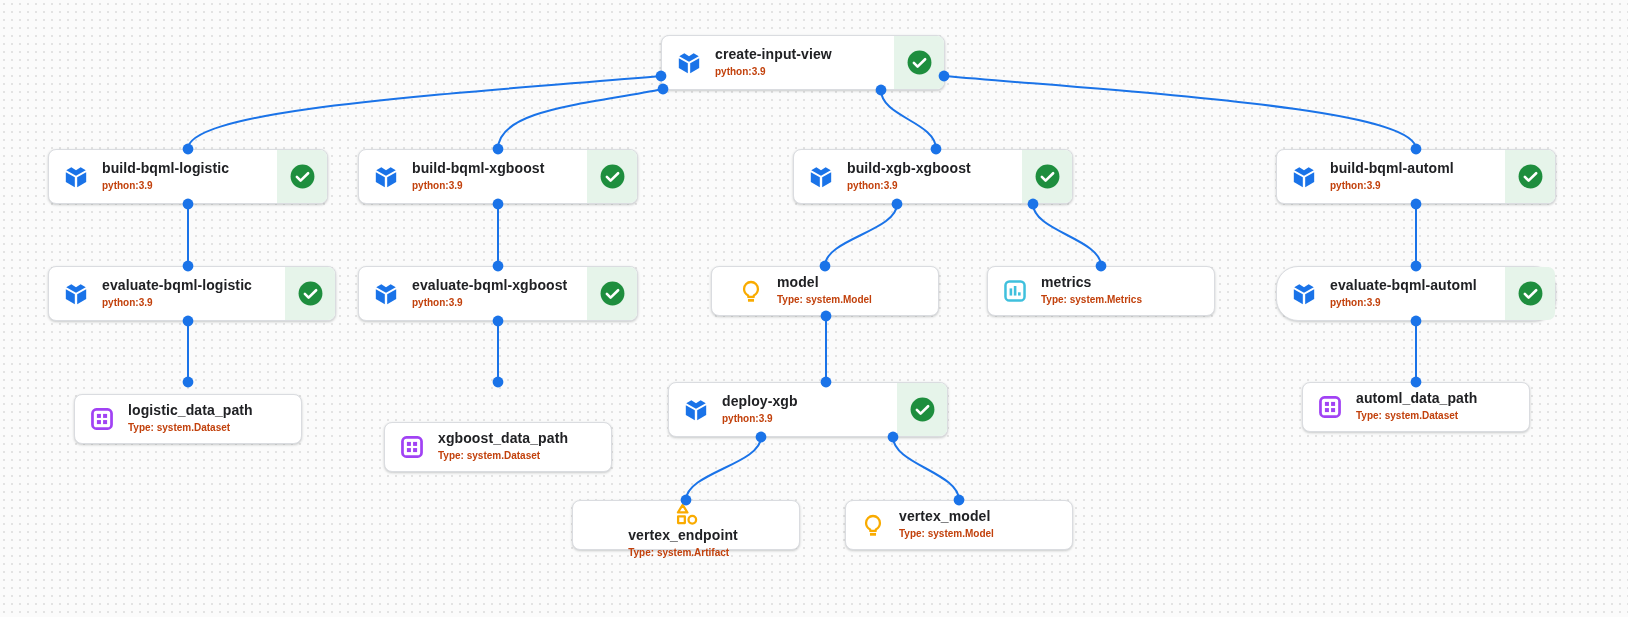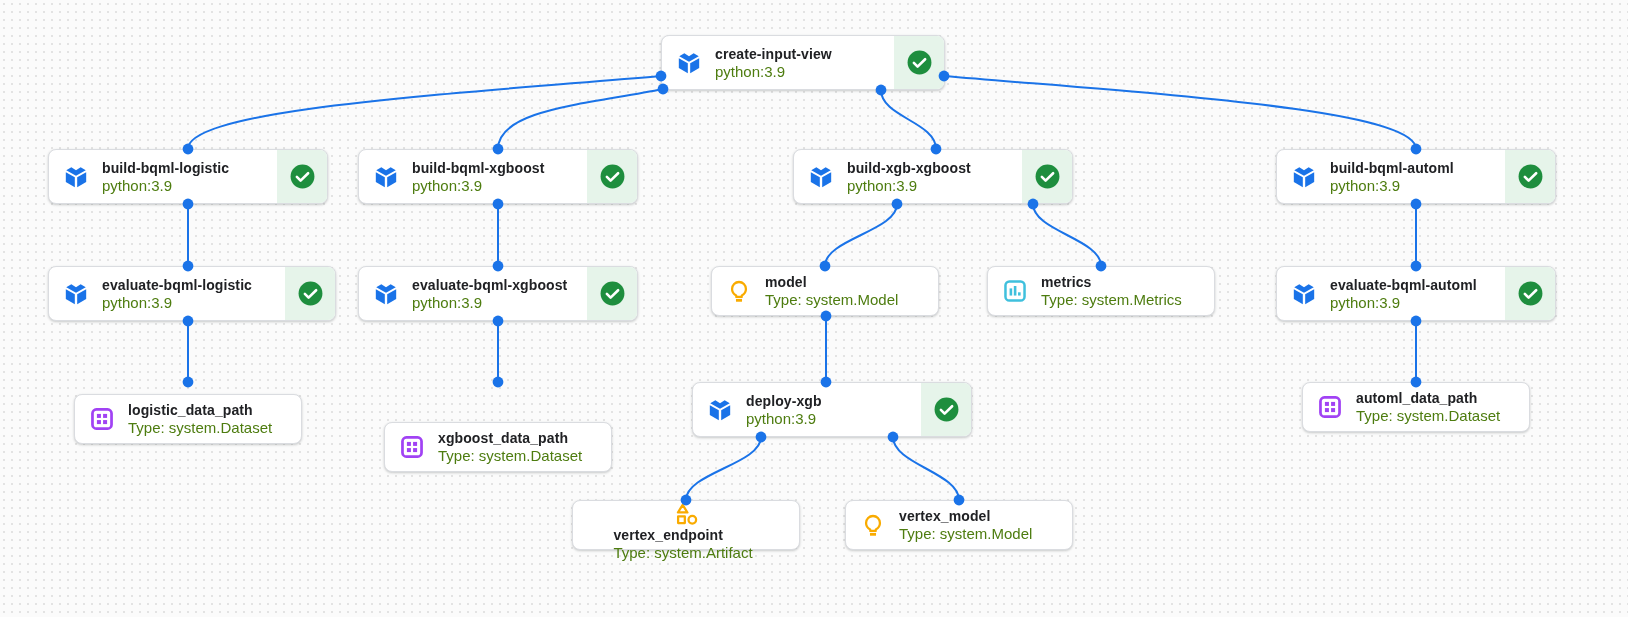--- a/index.html
+++ b/index.html
@@ -18,21 +18,21 @@
     box-shadow:0 1px 2px rgba(60,64,67,.15), 0 1px 3px rgba(60,64,67,.12);
     cursor:pointer;
   }
   .node .icon { display:flex; align-items:center; justify-content:center; margin:0 13px 0 14px; flex:none; }
   .node .txt { flex:1; min-width:0; padding-right:6px; }
   .node .title {
     font-size:14px; font-weight:700; color:#202124; line-height:17px;
     white-space:nowrap; overflow:hidden; text-overflow:ellipsis; letter-spacing:.1px;
   }
   .node .subtitle {
-    font-size:15px; font-weight:400; color:#4d7c0f; line-height:16px; margin-top:1px;
+    font-size:10px; font-weight:700; color:#c2410c; line-height:16px; margin-top:1px;
     white-space:nowrap; overflow:hidden; text-overflow:ellipsis;
   }
   .node .status {
     flex:none; width:50px; align-self:stretch;
     background:#e6f4ea; border-radius:0 7px 7px 0;
     display:flex; align-items:center; justify-content:center;
   }
 </style>
 </head>
 <body>
@@ -178,21 +178,21 @@
       </div>
       <div class="status">
         <span style="display: flex;">
           <svg width="27" height="27" viewBox="0 0 24 24">
        <circle cx="12" cy="12" r="10.6" fill="#1e8e3e"></circle>
        <path d="M7,12.4 L10.3,15.7 L17,9.1" fill="none" stroke="#fff" stroke-width="2.3" stroke-linecap="round" stroke-linejoin="round"></path>
      </svg>
         </span>
       </div>
     </div>
-    <div class="node artifact" style="left: 711px; top: 266px; width: 228px; height: 50px;">
+    <div class="node artifact" style="left: 711px; top: 266px; width: 228px; height: 50px; padding-left: 12px;">
       <span class="icon">
         <svg width="26" height="26" viewBox="0 0 24 24">
        <path fill="none" stroke="#f9ab00" stroke-width="2.1" stroke-linejoin="round" d="M9.4,16.1 C7,14.8 5.6,12.5 5.6,10.1 a6.4,6.4 0 0 1 12.8,0 c0,2.4-1.4,4.7-3.8,6 l0,1.4 l-5.2,0 z"></path>
        <line x1="9.2" y1="20.6" x2="14.8" y2="20.6" stroke="#f9ab00" stroke-width="2.6"></line>
      </svg>
       </span>
       <div class="txt">
         <div class="title">model</div>
         <div class="subtitle">Type: system.Model</div>
       </div>
@@ -204,21 +204,21 @@
        <line x1="8.2" y1="16.2" x2="8.2" y2="9.6" stroke="#3fc0dd" stroke-width="2.4"></line>
        <line x1="12.1" y1="16.2" x2="12.1" y2="7.4" stroke="#3fc0dd" stroke-width="2.4"></line>
        <line x1="16" y1="16.2" x2="16" y2="13.2" stroke="#3fc0dd" stroke-width="2.4"></line>
      </svg>
       </span>
       <div class="txt">
         <div class="title">metrics</div>
         <div class="subtitle">Type: system.Metrics</div>
       </div>
     </div>
-    <div class="node execution" style="left: 1276px; top: 266px; width: 280px; height: 55px;">
+    <div class="node execution" style="left: 1276px; top: 266px; width: 280px; height: 55px; border-radius: 22px;">
       <span class="icon">
         <svg width="26" height="26" viewBox="0 0 24 24">
        <polygon fill="#1a73e8" points="12,5.7 7.7,3 3,5.8 12,10.9 21,5.8 16.3,3"></polygon>
        <polygon fill="#1a73e8" points="2.6,7.5 10.9,12.3 10.9,21.4 2.6,16.6"></polygon>
        <polygon fill="#1a73e8" points="21.4,7.5 13.1,12.3 13.1,21.4 21.4,16.6"></polygon>
      </svg>
       </span>
       <div class="txt">
         <div class="title">evaluate-bqml-automl</div>
         <div class="subtitle">python:3.9</div>
@@ -255,21 +255,21 @@
        <rect x="13" y="7.3" width="3.7" height="3.7" fill="#a142f4"></rect>
        <rect x="7.3" y="13" width="3.7" height="3.7" fill="#a142f4"></rect>
        <rect x="13" y="13" width="3.7" height="3.7" fill="#a142f4"></rect>
      </svg>
       </span>
       <div class="txt">
         <div class="title">xgboost_data_path</div>
         <div class="subtitle">Type: system.Dataset</div>
       </div>
     </div>
-    <div class="node execution" style="left: 692px; top: 382px; width: 280px; height: 55px; justify-content: space-between;">
+    <div class="node execution" style="left: 668px; top: 382px; width: 280px; height: 55px; justify-content: space-between;">
       <span class="icon">
         <svg width="26" height="26" viewBox="0 0 24 24">
        <polygon fill="#1a73e8" points="12,5.7 7.7,3 3,5.8 12,10.9 21,5.8 16.3,3"></polygon>
        <polygon fill="#1a73e8" points="2.6,7.5 10.9,12.3 10.9,21.4 2.6,16.6"></polygon>
        <polygon fill="#1a73e8" points="21.4,7.5 13.1,12.3 13.1,21.4 21.4,16.6"></polygon>
      </svg>
       </span>
       <div class="txt">
         <div class="title">deploy-xgb</div>
         <div class="subtitle">python:3.9</div>

